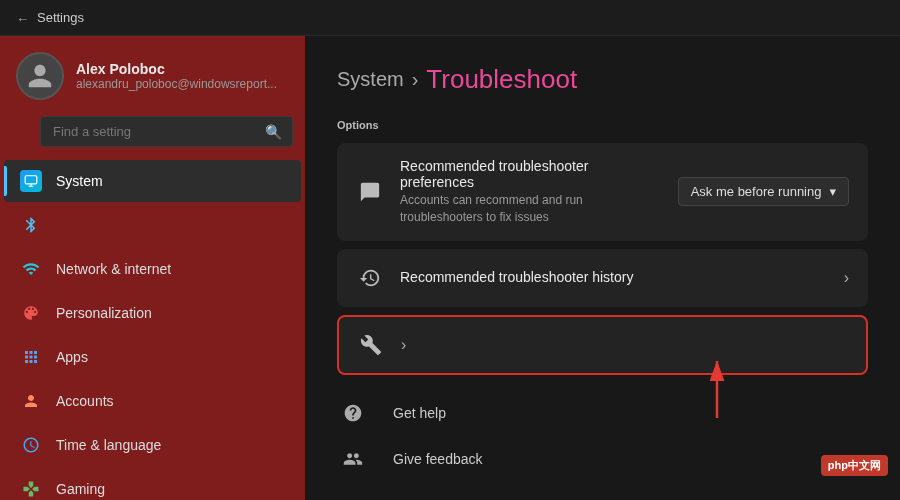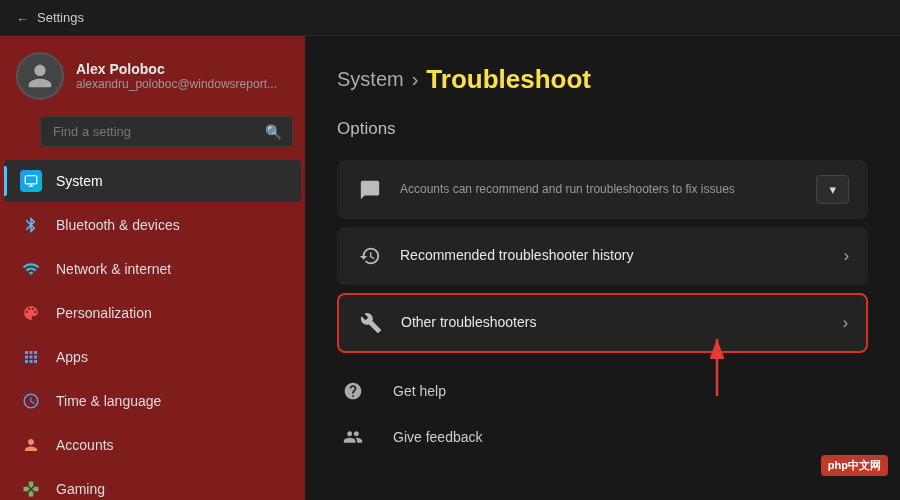--- a/index.html
+++ b/index.html
@@ -188,30 +188,30 @@
       font-size: 20px;
       color: #aaa;
       font-weight: 400;
     }
     .breadcrumb-sep {
       font-size: 20px;
       color: #aaa;
     }
     .breadcrumb-current {
       font-size: 26px;
-      color: #fde047;
+      color: #ec4899;
+      font-weight: 400;
+    }
+
+    
+    .section-label {
+      font-size: 11px;
+      color: #bbb;
+      margin-bottom: 12px;
       font-weight: 700;
-    }
-
-    
-    .section-label {
-      font-size: 17px;
-      color: #bbb;
-      margin-bottom: 21px;
-      font-weight: 400;
     }
 
     
     .option-card {
       background: #232323;
       border-radius: 8px;
       margin-bottom: 8px;
       display: flex;
       align-items: center;
       padding: 14px 18px;
@@ -349,21 +349,20 @@
       </div>
       <span class="nav-label">System</span>
     </div>
 
     <div class="nav-item">
       <div class="nav-icon">
         <svg width="18" height="18" viewBox="0 0 24 24" fill="#4fc3f7">
             <path d="M17.71 7.71L12 2h-1v7.59L6.41 5 5 6.41 10.59 12 5 17.59 6.41 19 11 14.41V22h1l5.71-5.71-4.3-4.29 4.3-4.29zM13 5.83l1.88 1.88L13 9.59V5.83zm1.88 10.46L13 18.17v-3.76l1.88 1.88z"></path>
           </svg>
       </div>
-      <span class="nav-label">Bluetooth &amp; devices</span>
     </div>
 
     <div class="nav-item">
       <div class="nav-icon">
         <svg width="18" height="18" viewBox="0 0 24 24" fill="#26c6da">
             <path d="M1 9l2 2c4.97-4.97 13.03-4.97 18 0l2-2C16.93 2.93 7.08 2.93 1 9zm8 8l3 3 3-3c-1.65-1.66-4.34-1.66-6 0zm-4-4l2 2c2.76-2.76 7.24-2.76 10 0l2-2C15.14 9.14 8.87 9.14 5 13z"></path>
           </svg>
       </div>
       <span class="nav-label">Network &amp; internet</span>
     </div>
@@ -381,34 +380,34 @@
       <div class="nav-icon">
         <svg width="18" height="18" viewBox="0 0 24 24" fill="#5c9ee6">
             <path d="M4 8h4V4H4v4zm6 12h4v-4h-4v4zm-6 0h4v-4H4v4zm0-6h4v-4H4v4zm6 0h4v-4h-4v4zm6-10v4h4V4h-4zm-6 4h4V4h-4v4zm6 6h4v-4h-4v4zm0 6h4v-4h-4v4z"></path>
           </svg>
       </div>
       <span class="nav-label">Apps</span>
     </div>
 
     <div class="nav-item">
       <div class="nav-icon">
+        <svg width="18" height="18" viewBox="0 0 24 24" fill="#ff8a65">
+            <path d="M12 12c2.21 0 4-1.79 4-4s-1.79-4-4-4-4 1.79-4 4 1.79 4 4 4zm0 2c-2.67 0-8 1.34-8 4v2h16v-2c0-2.66-5.33-4-8-4z"></path>
+          </svg>
+      </div>
+      <span class="nav-label">Accounts</span>
+    </div>
+
+    <div class="nav-item">
+      <div class="nav-icon">
         <svg width="18" height="18" viewBox="0 0 24 24" fill="#42a5f5">
             <path d="M11.99 2C6.47 2 2 6.48 2 12s4.47 10 9.99 10C17.52 22 22 17.52 22 12S17.52 2 11.99 2zM12 20c-4.42 0-8-3.58-8-8s3.58-8 8-8 8 3.58 8 8-3.58 8-8 8zm.5-13H11v6l5.25 3.15.75-1.23-4.5-2.67V7z"></path>
           </svg>
       </div>
       <span class="nav-label">Time &amp; language</span>
-    </div>
-
-    <div class="nav-item">
-      <div class="nav-icon">
-        <svg width="18" height="18" viewBox="0 0 24 24" fill="#ff8a65">
-            <path d="M12 12c2.21 0 4-1.79 4-4s-1.79-4-4-4-4 1.79-4 4 1.79 4 4 4zm0 2c-2.67 0-8 1.34-8 4v2h16v-2c0-2.66-5.33-4-8-4z"></path>
-          </svg>
-      </div>
-      <span class="nav-label">Accounts</span>
     </div>
 
     <div class="nav-item">
       <div class="nav-icon">
         <svg width="18" height="18" viewBox="0 0 24 24" fill="#66bb6a">
             <path d="M15 7.5V2H9v5.5l3 3 3-3zM7.5 9H2v6h5.5l3-3-3-3zM9 16.5V22h6v-5.5l-3-3-3 3zM16.5 9l-3 3 3 3H22V9h-5.5z"></path>
           </svg>
       </div>
       <span class="nav-label">Gaming</span>
     </div>
@@ -425,24 +424,26 @@
 
     <div class="section-label">Options</div>
 
     <div class="option-card">
       <div class="option-icon">
         <svg width="22" height="22" viewBox="0 0 24 24" fill="#bbb">
             <path d="M20 2H4c-1.1 0-2 .9-2 2v18l4-4h14c1.1 0 2-.9 2-2V4c0-1.1-.9-2-2-2z"></path>
           </svg>
       </div>
       <div class="option-content">
+        <div class="option-title">Recommended troubleshooter preferences</div>
         <div class="option-subtitle">Accounts can recommend and run troubleshooters to fix issues</div>
       </div>
       <div class="option-action">
         <div class="option-dropdown">
+          <span>Ask me before running</span>
           <span>▾</span>
         </div>
       </div>
     </div>
 
     <div class="option-card">
       <div class="option-icon">
         <svg width="22" height="22" viewBox="0 0 24 24" fill="#bbb">
             <path d="M13 3c-4.97 0-9 4.03-9 9H1l3.89 3.89.07.14L9 12H6c0-3.87 3.13-7 7-7s7 3.13 7 7-3.13 7-7 7c-1.93 0-3.68-.79-4.94-2.06l-1.42 1.42C8.27 19.99 10.51 21 13 21c4.97 0 9-4.03 9-9s-4.03-9-9-9zm-1 5v5l4.28 2.54.72-1.21-3.5-2.08V8H12z"></path>
           </svg>
@@ -453,23 +454,20 @@
       <div class="option-action">
         <span class="option-chevron">›</span>
       </div>
     </div>
 
     <div class="option-card highlighted" style="position:relative;">
       <div class="option-icon">
         <svg width="22" height="22" viewBox="0 0 24 24" fill="#bbb">
             <path d="M22.7 19l-9.1-9.1c.9-2.3.4-5-1.5-6.9-2-2-5-2.4-7.4-1.3L9 6 6 9 1.6 4.7C.4 7.1.9 10.1 2.9 12.1c1.9 1.9 4.6 2.4 6.9 1.5l9.1 9.1c.4.4 1 .4 1.4 0l2.3-2.3c.5-.4.5-1.1.1-1.4z"></path>
           </svg>
-      </div>
-      <div class="option-content">
-        <div class="option-title">Other troubleshooters</div>
       </div>
       <div class="option-action">
         <span class="option-chevron">›</span>
       </div>
     </div>
 
     <div style="position:relative; height:0;">
       <svg style="position:absolute; left:340px; top:-30px; pointer-events:none;" width="80" height="70">
         <defs>
           <marker id="arrowhead" markerWidth="8" markerHeight="6" refX="8" refY="3" orient="auto">

